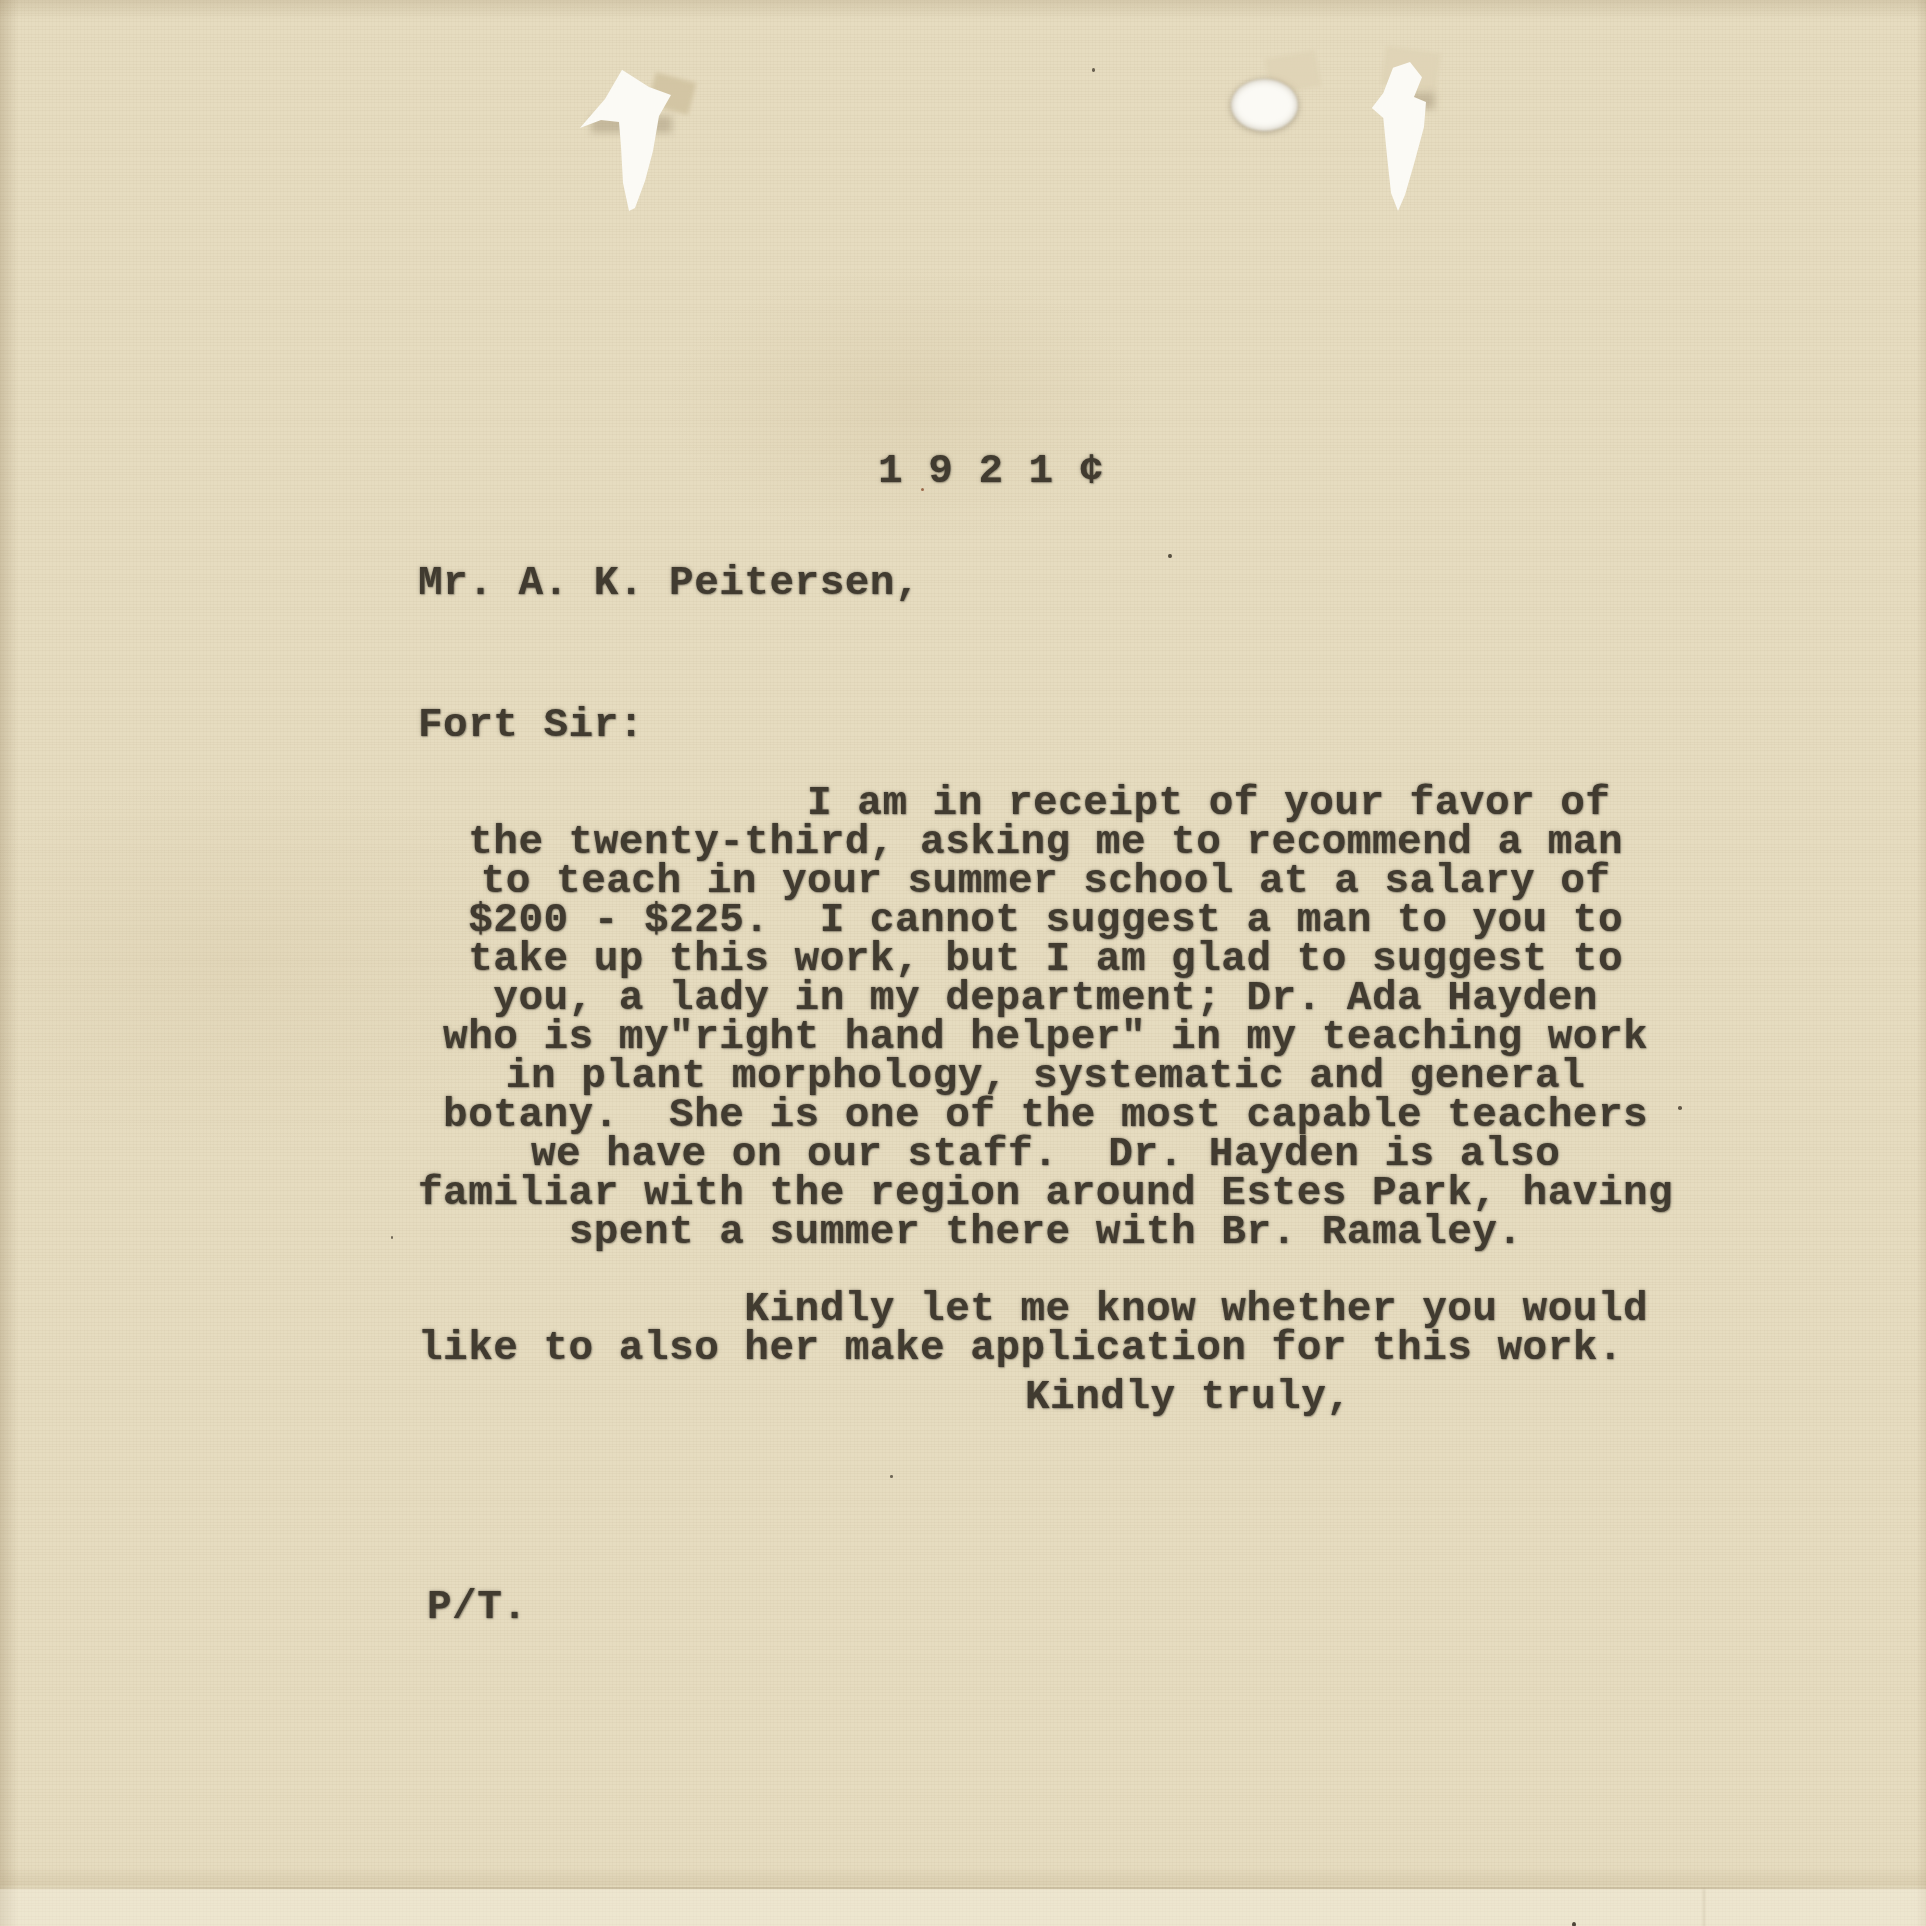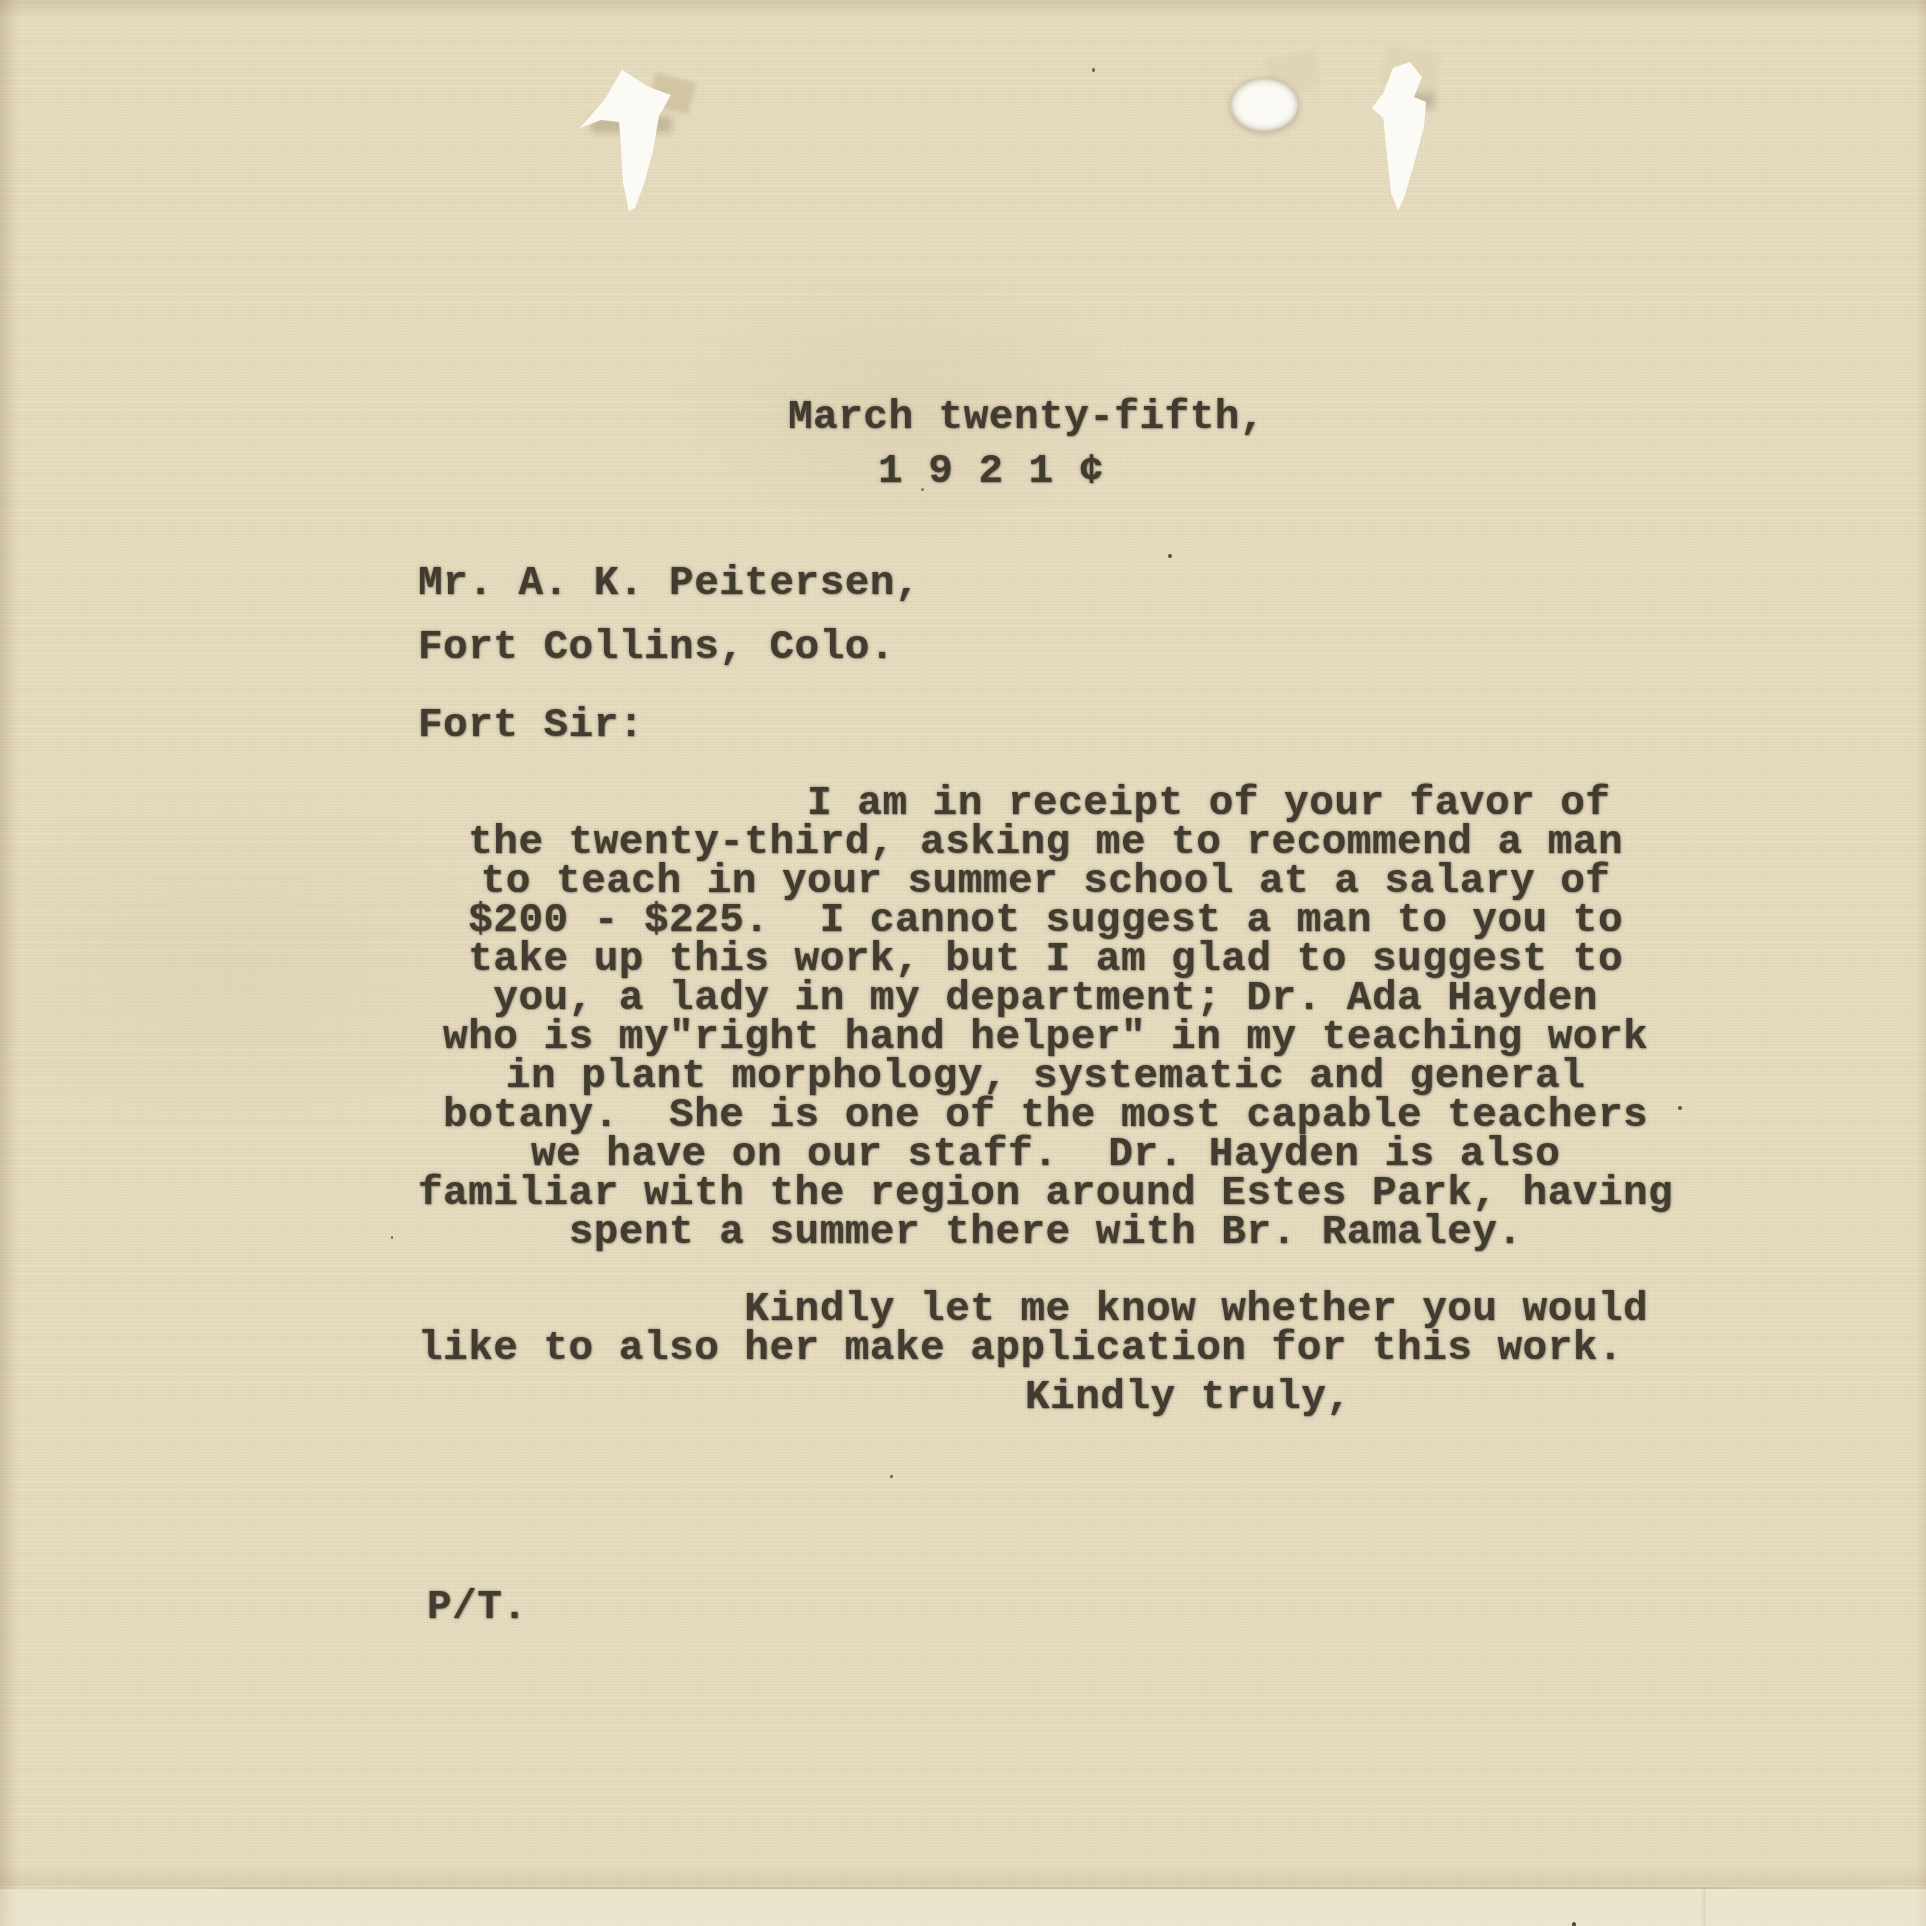--- a/index.html
+++ b/index.html
@@ -106,25 +106,23 @@
   <div class="chip" style="left:651px; top:77px; width:42px; height:33px; background:rgba(210,196,162,0.95); transform:rotate(15deg);"></div>
   <div class="chip" style="left:591px; top:116px; width:81px; height:17.3px; background:rgba(150,135,105,0.40); filter:blur(3.5px);"></div>
   <div class="chip" style="left:1267px; top:54px; width:52px; height:37px; background:rgba(223,212,182,0.95); transform:rotate(-10deg);"></div>
   <div class="chip" style="left:1383px; top:49px; width:56px; height:39px; background:rgba(223,212,182,0.95); transform:rotate(8deg);"></div>
   <div class="chip" style="left:1404px; top:92px; width:31px; height:17.3px; background:rgba(150,135,105,0.40); filter:blur(3.5px);"></div>
 
   <div class="hole hole-left"></div>
   <div class="hole hole-center"></div>
   <div class="hole hole-right"></div>
 
-  <div class="tw" style="left:788px; top:398px;">March twenty-fifth,</div>
   <div class="tw" style="left:878px; top:452px;">1 9 2 1 ¢</div>
 
   <div class="tw" style="left:418px; top:564px;">Mr. A. K. Peitersen,</div>
-  <div class="tw" style="left:418px; top:628px;">Fort Collins, Colo.</div>
 
   <div class="tw" style="left:418px; top:706px;">Fort Sir:</div>
 
   <div class="tw" style="left:418px; top:784px;text-align:center;">             I am in receipt of your favor of
 the twenty-third, asking me to recommend a man
 to teach in your summer school at a salary of
 $200 - $225.  I cannot suggest a man to you to
 take up this work, but I am glad to suggest to
 you, a lady in my department; Dr. Ada Hayden
 who is my"right hand helper" in my teaching work

